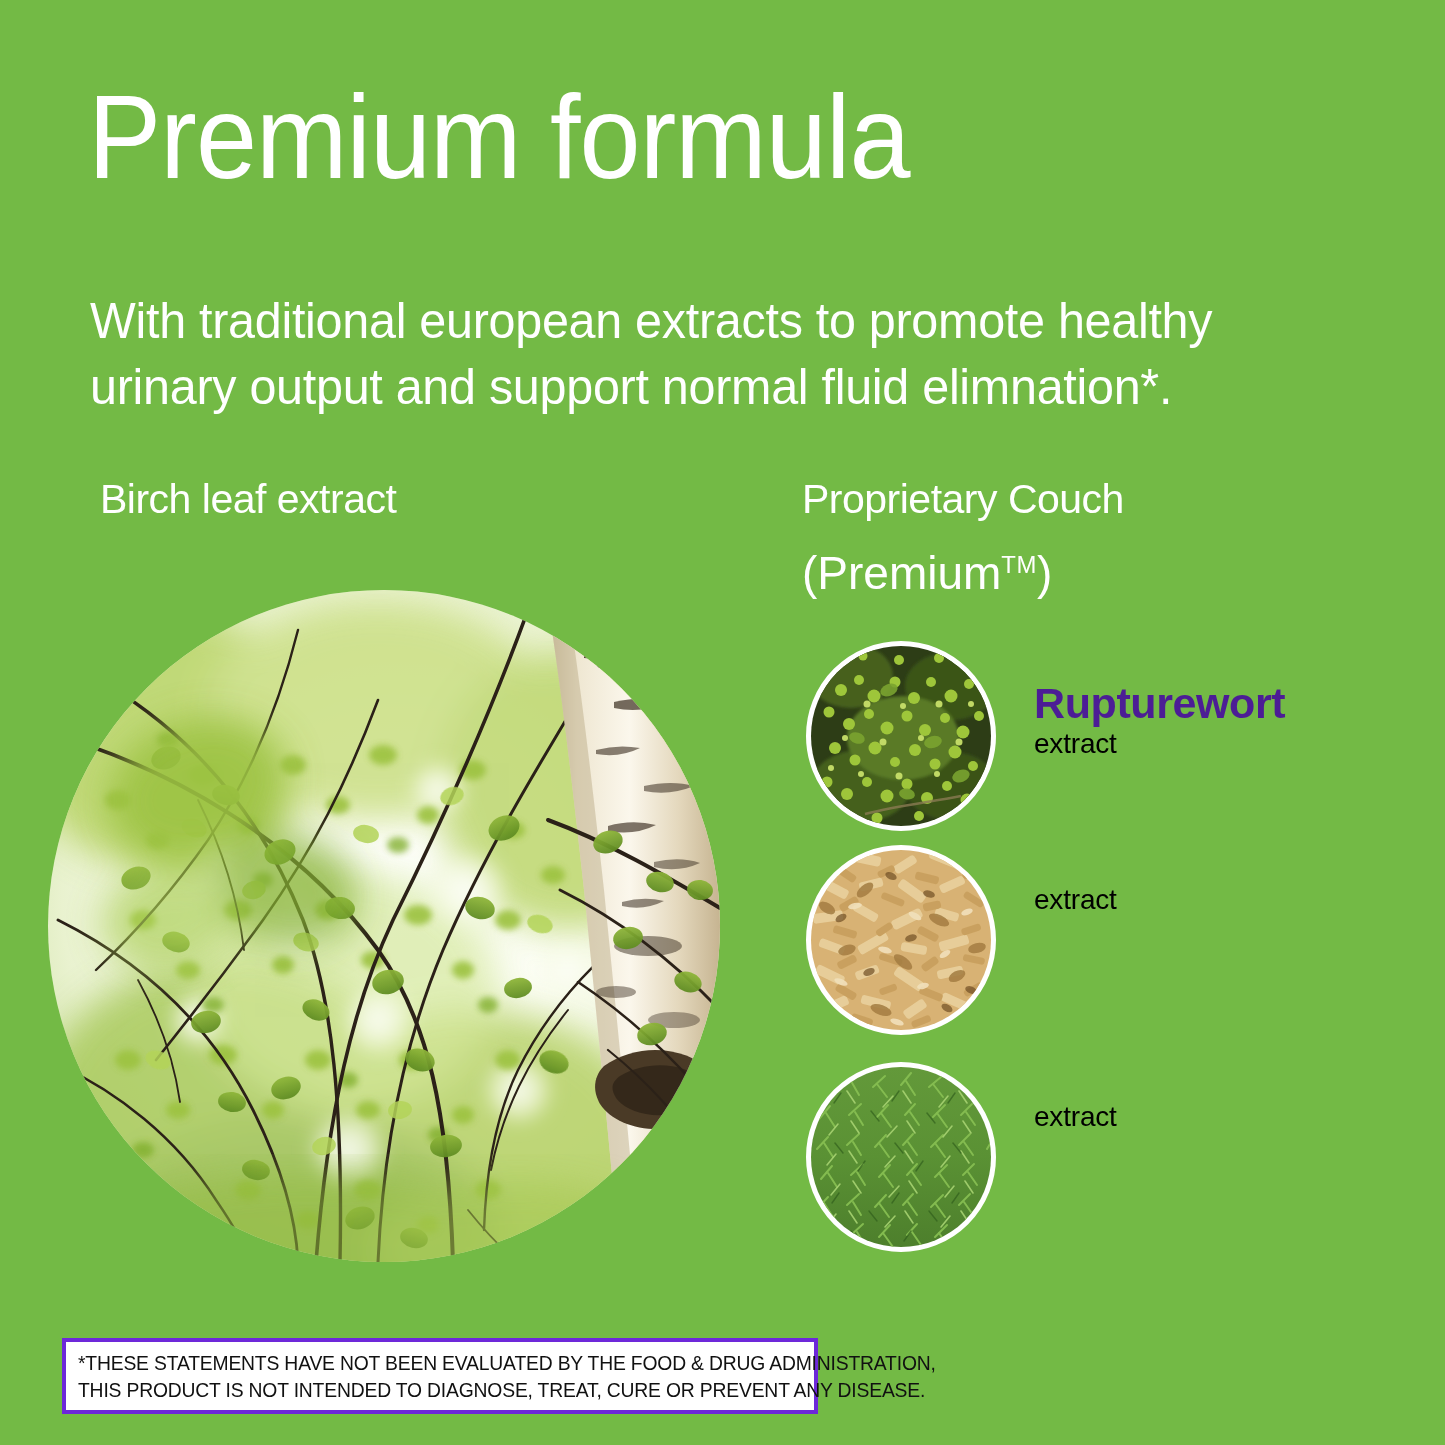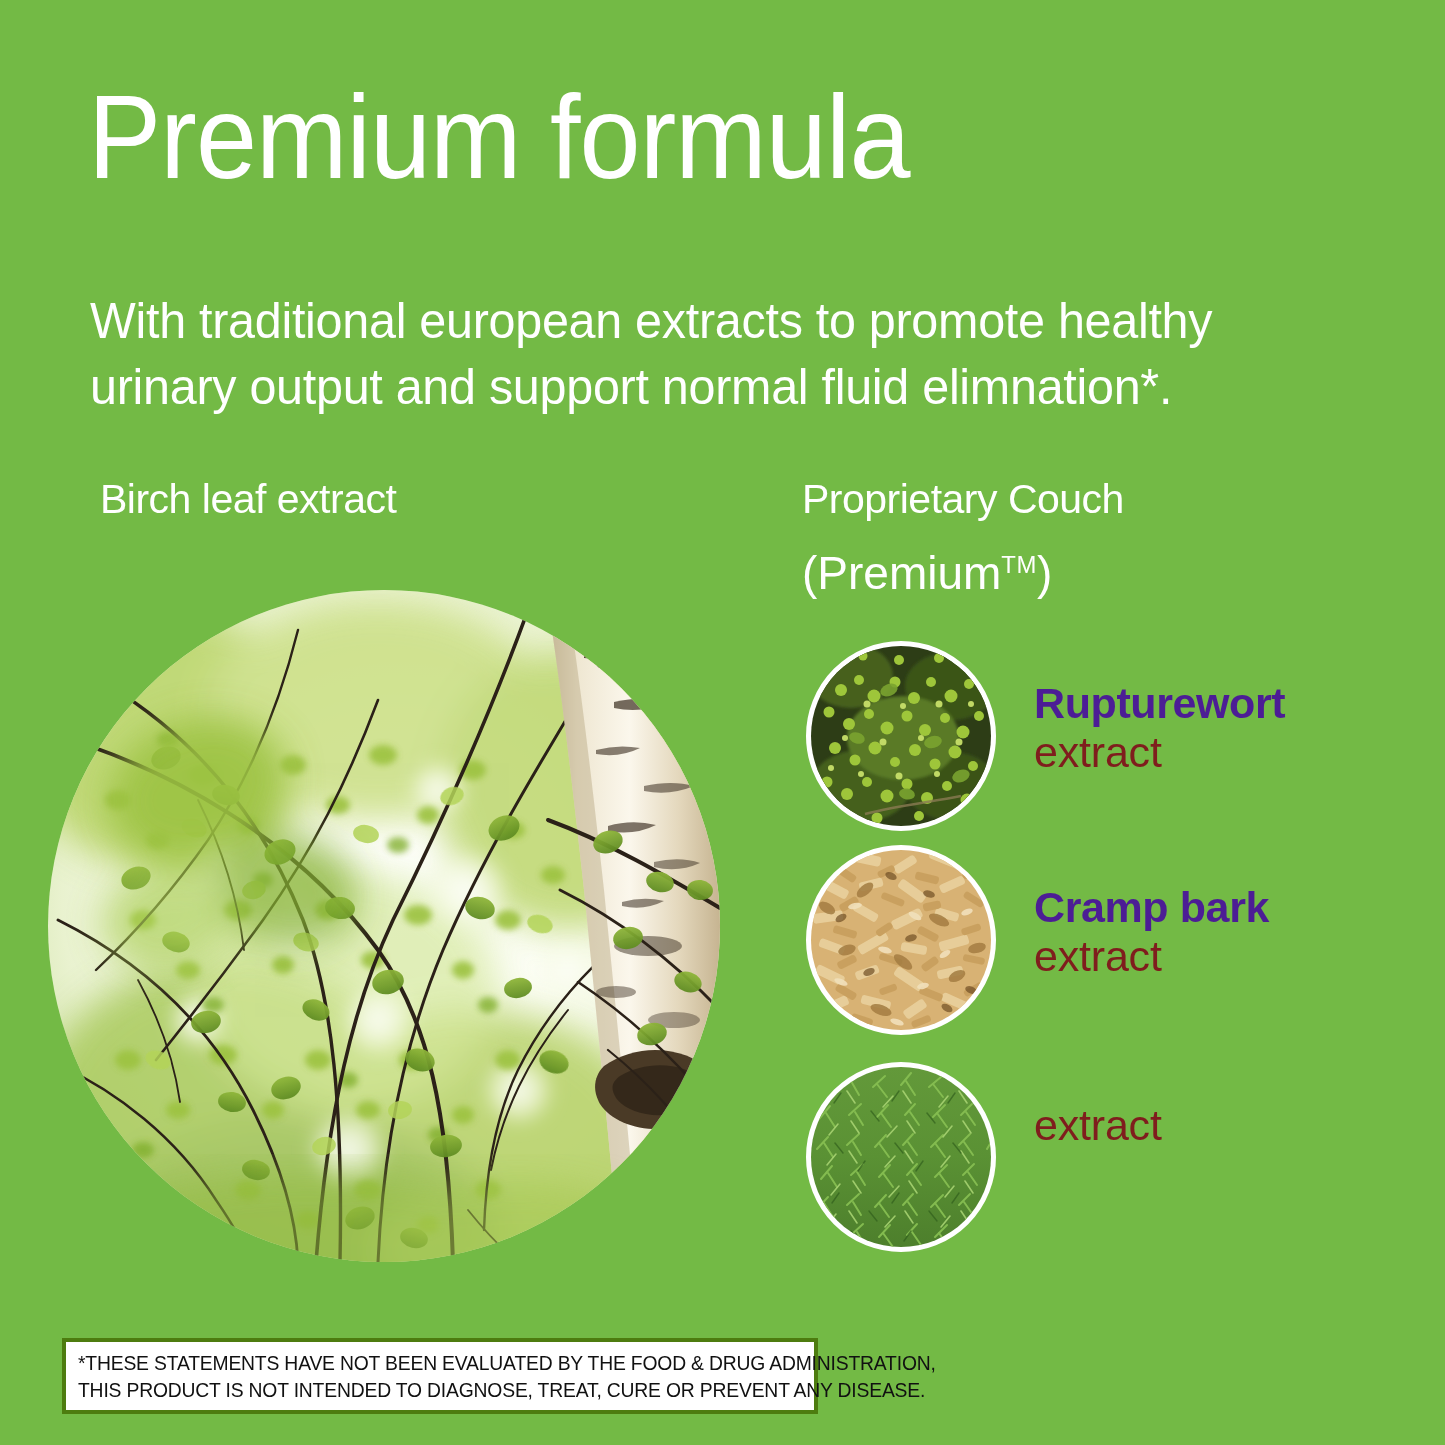--- a/index.html
+++ b/index.html
@@ -62,29 +62,29 @@
     border:5px solid #ffffff; overflow:hidden; background:#ffffff;
   }
   .ing-circle svg { display:block; width:100%; height:100%; }
 
   .ing-text { position:absolute; left:228px; top:38px; }
   .ing-name {
     color:#4c1d95; font-size:43px; font-weight:700;
     line-height:1.12; letter-spacing:-0.4px; white-space:nowrap;
   }
   .ing-sub {
-    color:#7f1d1d; font-size:43px; font-weight:400;
+    color:#000000; font-size:28px; font-weight:400;
     line-height:1.18; letter-spacing:-0.2px; white-space:nowrap;
   }
 
   
   .disclaimer {
     position:absolute; left:62px; top:1338px;
     width:756px; height:76px;
-    background:#ffffff; border:4px solid #4d7c0f;
+    background:#ffffff; border:4px solid #6d28d9;
     display:flex; align-items:center;
     padding:0 12px;
   }
   .disclaimer .dl-inner {
     color:#111111; font-size:21px; line-height:1.30;
     font-weight:400; letter-spacing:-0.2px;
     transform:scaleX(0.92); transform-origin:left center;
     width:108%;
   }
   .disclaimer .dl-line { white-space:nowrap; }
@@ -489,21 +489,20 @@
             <ellipse cx="74" cy="100" rx="7" ry="3" transform="rotate(14 74 100)"></ellipse>
             <ellipse cx="134" cy="104" rx="6" ry="3" transform="rotate(-32 134 104)"></ellipse>
             <ellipse cx="30" cy="132" rx="7" ry="3" transform="rotate(22 30 132)"></ellipse>
             <ellipse cx="112" cy="136" rx="6" ry="3" transform="rotate(-14 112 136)"></ellipse>
             <ellipse cx="86" cy="172" rx="7" ry="3" transform="rotate(18 86 172)"></ellipse>
           </g>
         </g>
       </svg>
     </div>
     <div class="ing-text">
-      <div class="ing-name">Cramp bark</div>
       <div class="ing-sub">extract</div>
     </div>
   </div>
 
   <div class="ing-row r2">
     <div class="ing-circle">
       <svg viewBox="0 0 180 180" preserveAspectRatio="xMidYMid slice">
         <defs>
           <linearGradient id="lawnG" x1="0" y1="0" x2="0" y2="1">
             <stop offset="0%" stop-color="#63993a"></stop>

